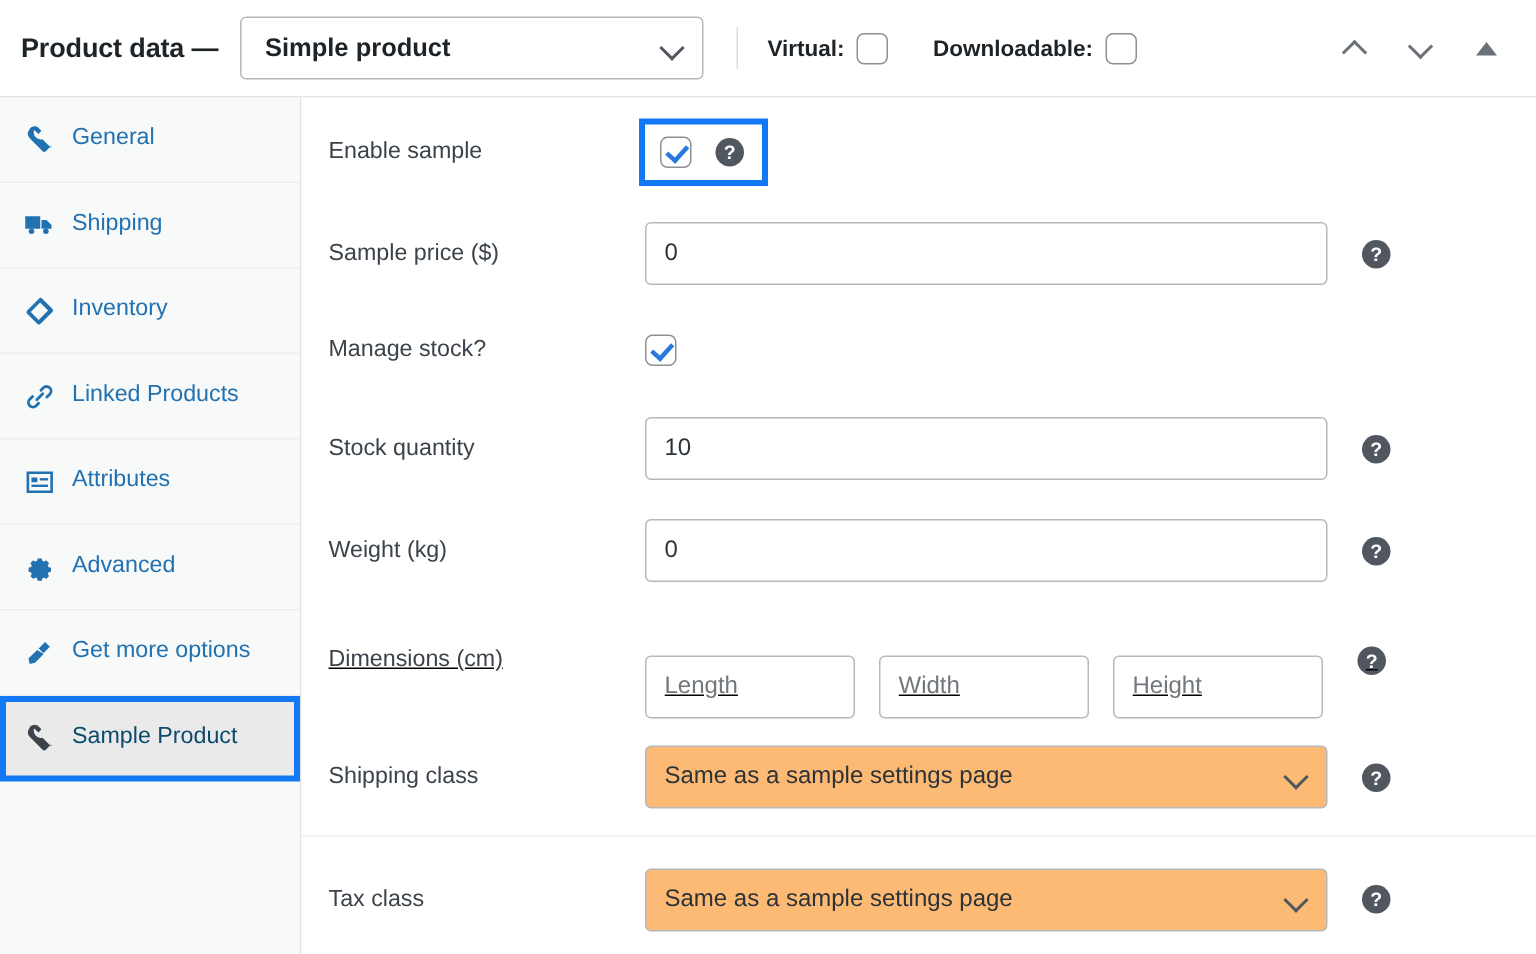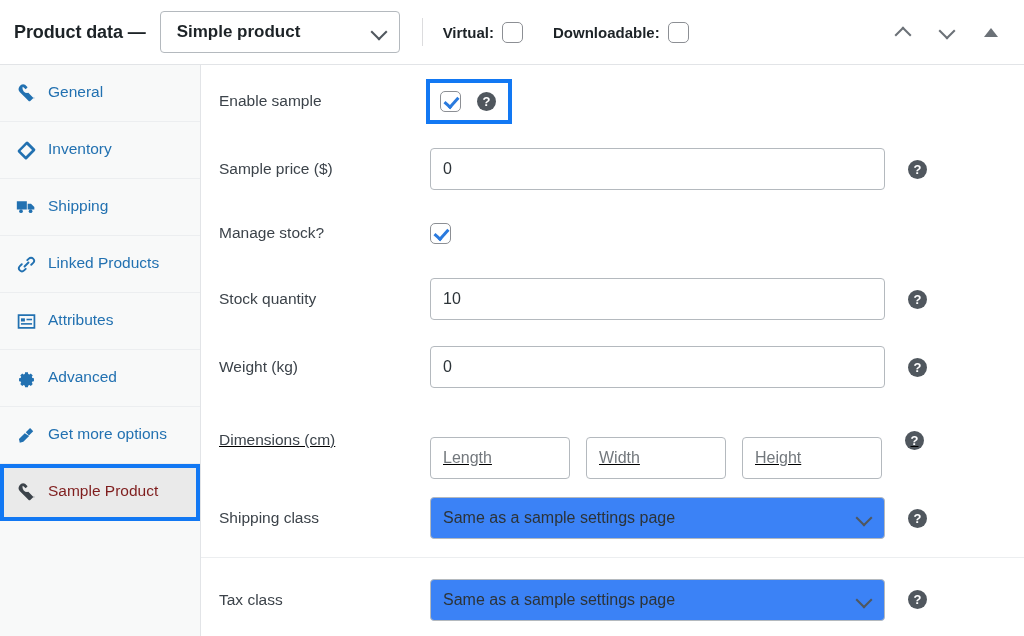--- a/index.html
+++ b/index.html
@@ -24,21 +24,21 @@
   }
   .header-title {
     font-size: 18px;
     font-weight: bold;
     color: #1d2327;
     white-space: nowrap;
     letter-spacing: -0.1px;
   }
   .type-select {
     margin-left: 14px;
-    width: 240px;
+    width: 309px;
     height: 42px;
     border: 1px solid #b4b9be;
     border-radius: 4px;
     background: #fff;
     display: flex;
     align-items: center;
     padding: 0 12px 0 16px;
     cursor: pointer;
     position: relative;
   }
@@ -164,21 +164,21 @@
   }
   .side-icon svg { display:block; }
   .side-item.active {
     background: #eaeaea;
     outline: 4px solid #1278f3;
     outline-offset: -4px;
     border-bottom: none;
     position: relative;
     z-index: 3;
   }
-  .side-item.active .side-item-label { color: #7f1d1d; text-align: center; }
+  .side-item.active .side-item-label { color: #0c4a6e; text-align: center; }
   .side-item.active .side-icon { color: #3c434a; }
 
   
   .main {
     flex: 1;
     background: #fff;
     padding-top: 0;
     position: relative;
   }
   .form-row {
@@ -210,21 +210,21 @@
   }
   .text-input::placeholder { color: #72777c; opacity: 1; }
   .dim-input { width: 140px; margin-right: 16px; margin-top: 36px; }
   .dim-input:last-of-type { margin-right: 0; }
 
   .select-ctrl {
     width: 455px;
     height: 42px;
     border: 1px solid #b4b9be;
     border-radius: 4px;
-    background: #3b82f6;
+    background: #fdba74;
     display: flex;
     align-items: center;
     padding: 0 12px 0 12px;
     cursor: pointer;
     gap: 36px;
   }
   .select-ctrl-label { flex: 1; font-size: 16px; color: #2c3338; }
 
   .help-icon {
     width: 19px; height: 19px;
@@ -299,36 +299,36 @@
         <span class="side-icon">
           <svg width="19" height="19" viewBox="0 0 24 24" fill="currentColor">
               <path d="M21.7 18.6l-7.4-7.4a6 6 0 0 1-7-7.8L11 6.7 13.4 4l-3.2-3.2a6 6 0 0 0-6.5 9.7l7.6 7.6 3.1 3.1a1.9 1.9 0 0 0 2.7 0l4.6-4.6z"></path>
             </svg>
         </span>
         <span class="side-item-label">General</span>
       </div>
 
       <div class="side-item">
         <span class="side-icon">
-          <svg width="19" height="19" viewBox="0 0 24 24" fill="currentColor">
-              <path d="M11.3 1.4L1.4 11.3a2 2 0 0 0 0 2.8l8.5 8.5a2 2 0 0 0 2.8 0l9.9-9.9a2 2 0 0 0 0-2.8l-8.5-8.5a2 2 0 0 0-2.8 0zm1 3.3l6.7 6.7-7.9 7.9-6.7-6.7z"></path>
-            </svg>
-        </span>
-        <span class="side-item-label">Inventory</span>
-      </div>
-
-      <div class="side-item">
-        <span class="side-icon">
           <svg width="20" height="20" viewBox="0 0 24 24" fill="currentColor">
               <path d="M1 5h12v10H1zM14 8h4l4 4v3h-8z"></path>
               <circle cx="6" cy="17" r="2.2"></circle>
               <circle cx="17.5" cy="17" r="2.2"></circle>
             </svg>
         </span>
         <span class="side-item-label">Shipping</span>
+      </div>
+
+      <div class="side-item">
+        <span class="side-icon">
+          <svg width="19" height="19" viewBox="0 0 24 24" fill="currentColor">
+              <path d="M11.3 1.4L1.4 11.3a2 2 0 0 0 0 2.8l8.5 8.5a2 2 0 0 0 2.8 0l9.9-9.9a2 2 0 0 0 0-2.8l-8.5-8.5a2 2 0 0 0-2.8 0zm1 3.3l6.7 6.7-7.9 7.9-6.7-6.7z"></path>
+            </svg>
+        </span>
+        <span class="side-item-label">Inventory</span>
       </div>
 
       <div class="side-item">
         <span class="side-icon">
           <svg width="19" height="19" viewBox="0 0 24 24" fill="none" stroke="currentColor" stroke-width="2.4" stroke-linecap="round">
               <path d="M9.5 14.5l5-5"></path>
               <path d="M13 6.5l2-2a3.8 3.8 0 0 1 5.4 5.4l-2.4 2.4"></path>
               <path d="M11 17.5l-2 2a3.8 3.8 0 0 1-5.4-5.4l2.4-2.4"></path>
             </svg>
         </span>

